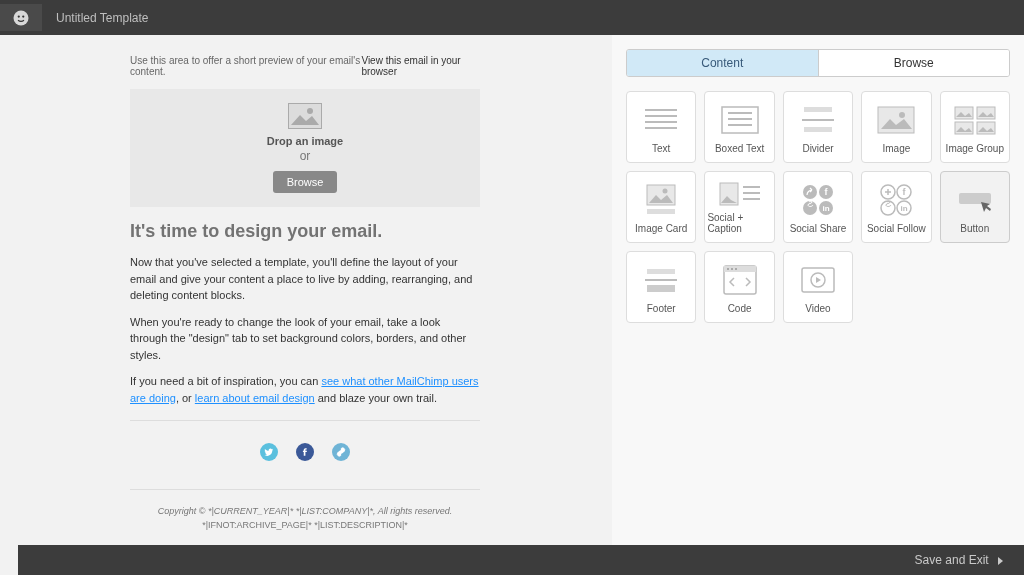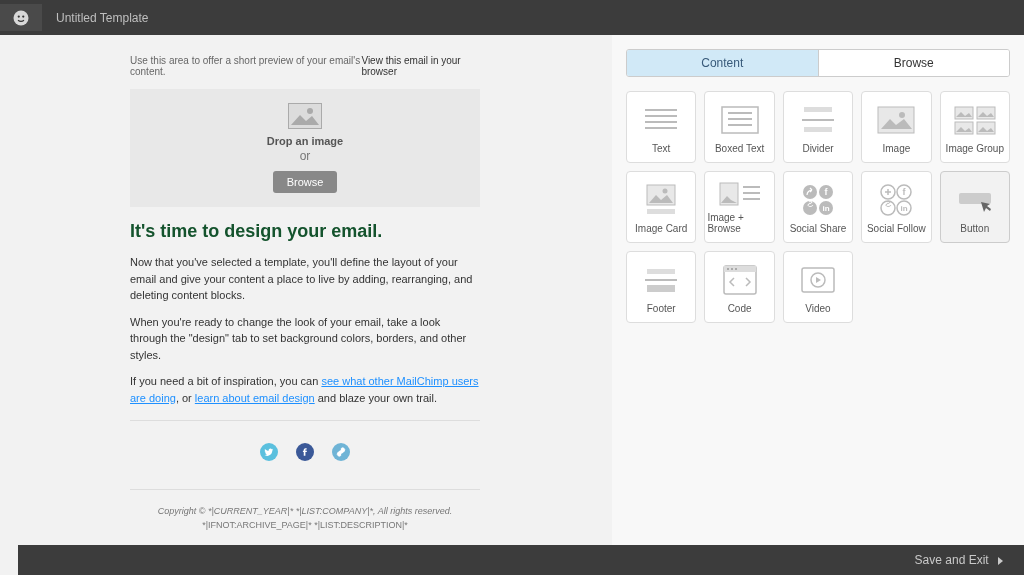--- a/index.html
+++ b/index.html
@@ -106,21 +106,21 @@
       color: #fff;
       border: none;
       padding: 5px 14px;
       font-size: 11px;
       border-radius: 3px;
       cursor: pointer;
     }
     .email-heading {
       font-size: 18px;
       font-weight: bold;
-      color: #14532d;
+      color: #737373;
       margin-bottom: 12px;
     }
     .email-body p {
       font-size: 11px;
       color: #333;
       line-height: 1.5;
       margin-bottom: 10px;
     }
     .email-body a {
       color: #1e90ff;
@@ -411,21 +411,21 @@
           <svg width="44" height="30">
               <rect x="2" y="4" width="18" height="22" fill="#e8e8e8" stroke="#bbb"></rect>
               <path d="M3 24 L9 17 L13 21 L19 24 Z" fill="#bbb"></path>
               <g stroke="#bbb" stroke-width="2">
                 <line x1="25" y1="8" x2="42" y2="8"></line>
                 <line x1="25" y1="14" x2="42" y2="14"></line>
                 <line x1="25" y1="20" x2="42" y2="20"></line>
               </g>
             </svg>
         </div>
-        <div class="block-label">Image + Browse</div>
+        <div class="block-label">Social + Caption</div>
       </div>
 
       <div class="block-item">
         <div class="block-icon">
           <svg width="40" height="34">
             <circle cx="12" cy="9" r="7" fill="#bbb"></circle>
               <path d="M9 12 A5 5 0 0 1 14 7 M14 7 L12 5 M14 7 L12 9" stroke="#fff" stroke-width="1.2" fill="none"></path>
             <circle cx="28" cy="9" r="7" fill="#bbb"></circle>
               <text x="28" y="12" text-anchor="middle" fill="#fff" font-size="9" font-weight="bold" font-family="Arial">f</text>
             <circle cx="12" cy="25" r="7" fill="#bbb"></circle>

